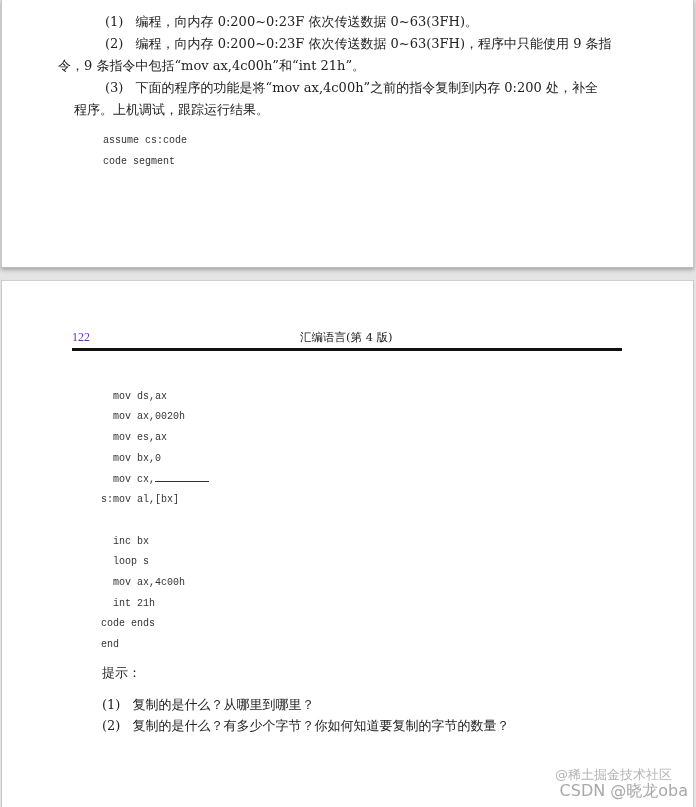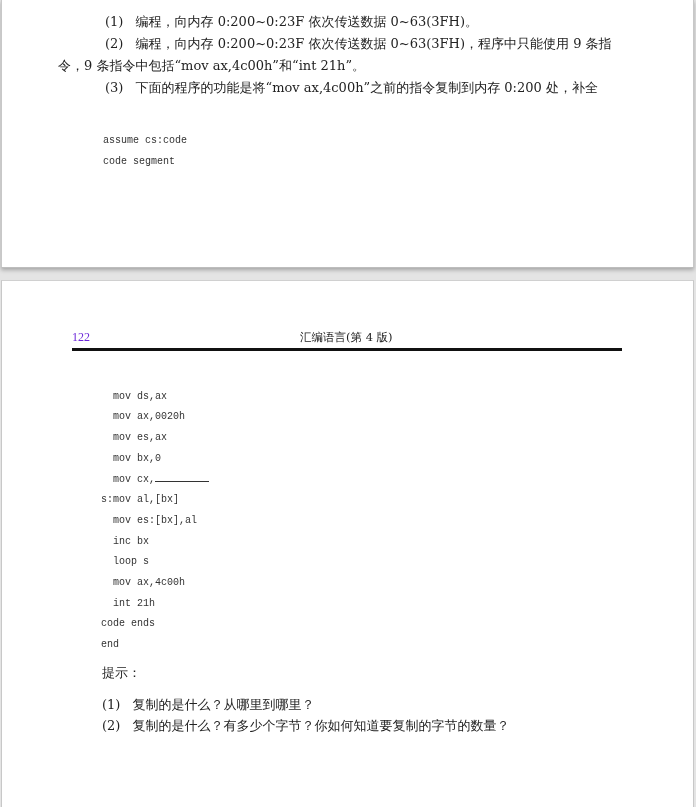--- a/index.html
+++ b/index.html
@@ -122,52 +122,58 @@
       <span style="margin-left:8px;">编程，向内存 0:200~0:23F 依次传送数据 0~63(3FH)，程序中只能使用 9 条指</span>
     </div>
     <div class="para" style="left:56px; top:55px;">
       <span>令，9 条指令中包括“mov ax,4c00h”和“int 21h”。</span>
     </div>
 
     <div class="para" style="left:103px; top:77px;">
       <span>(3)</span>
       <span style="margin-left:8px;">下面的程序的功能是将“mov ax,4c00h”之前的指令复制到内存 0:200 处，补全</span>
     </div>
+    <div class="para" style="left:72px; top:99px;">
+      <span>程序。上机调试，跟踪运行结果。</span>
+    </div>
 
     <div class="code" style="left:101px; top:130px;">assume cs:code</div>
     <div class="code" style="left:101px; top:151px;">code segment</div>
   </div>
 
   <div class="page page-bottom"></div>
 
   <div class="header-row">
     <span class="page-num">122</span>
     <span class="book-title">汇编语言(第 4 版)</span>
   </div>
 
   <div class="code" style="left:101px; top:386px;">  mov ds,ax</div>
   <div class="code" style="left:101px; top:406px;">  mov ax,0020h</div>
   <div class="code" style="left:101px; top:427px;">  mov es,ax</div>
   <div class="code" style="left:101px; top:448px;">  mov bx,0</div>
   <div class="code" style="left:101px; top:469px;"><span>  mov cx,</span><span class="blank"></span></div>
   <div class="code" style="left:101px; top:489px;">s:mov al,[bx]</div>
-  <div class="code" style="left:101px; top:510px;">  mov es:[bx],al</div>
   <div class="code" style="left:101px; top:531px;">  inc bx</div>
   <div class="code" style="left:101px; top:551px;">  loop s</div>
   <div class="code" style="left:101px; top:572px;">  mov ax,4c00h</div>
   <div class="code" style="left:101px; top:593px;">  int 21h</div>
   <div class="code" style="left:101px; top:613px;">code ends</div>
   <div class="code" style="left:101px; top:634px;">end</div>
 
   <div class="para" style="left:102px; top:662px;">提示：</div>
 
   <div class="para" style="left:102px; top:694px;">
     <span>(1)</span>
     <span style="margin-left:8px;">复制的是什么？从哪里到哪里？</span>
   </div>
   <div class="para" style="left:102px; top:715px;">
     <span>(2)</span>
     <span style="margin-left:8px;">复制的是什么？有多少个字节？你如何知道要复制的字节的数量？</span>
   </div>
 
 
+  <div class="watermark">
+    <span class="wm-line1">@稀土掘金技术社区</span>
+    <span class="wm-line2">CSDN @晓龙oba</span>
+  </div>
 
 </div>
 
 </body></html>

